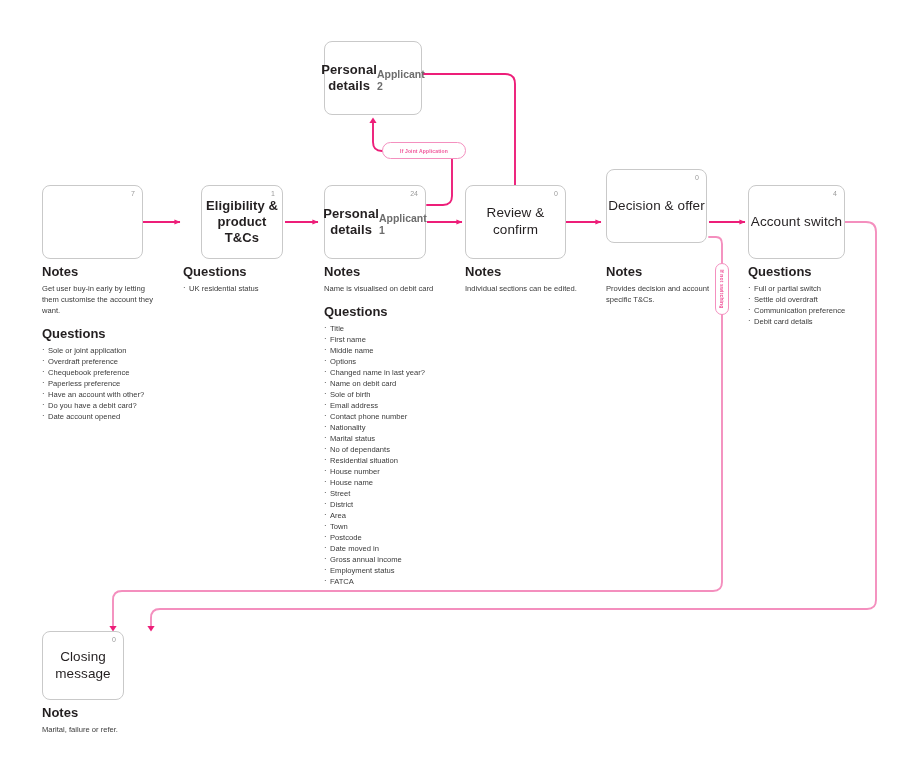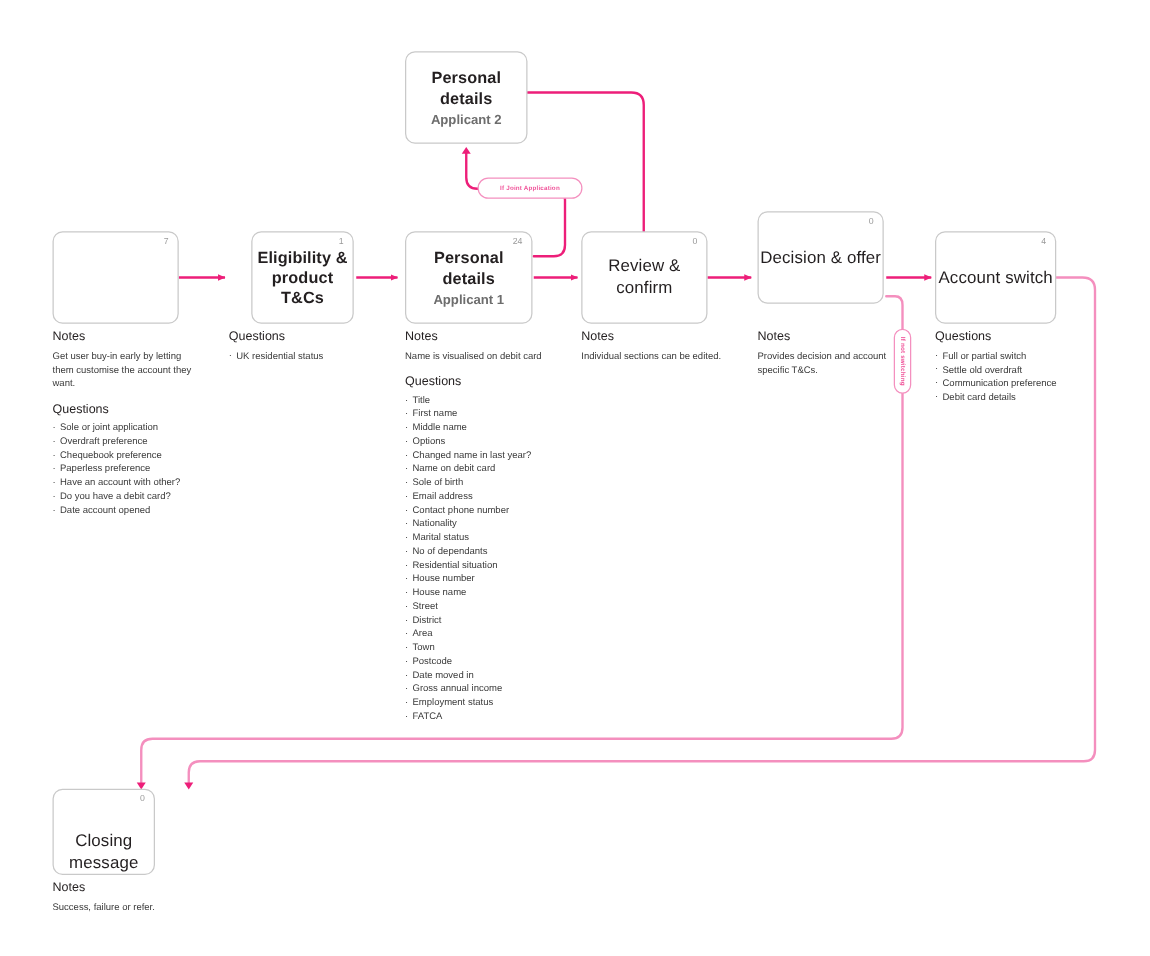--- a/index.html
+++ b/index.html
@@ -27,21 +27,21 @@
     height: 765px;
     pointer-events: none;
   }
   .node {
     position: absolute;
     box-sizing: border-box;
     background: #ffffff;
     border: 1px solid #c9c9c9;
     border-radius: 8px;
     display: flex;
-    flex-direction: column;
+    flex-direction: row;
     align-items: center;
     justify-content: center;
     z-index: 3;
   }
   .node-title {
     font-size: 13px;
     font-weight: 700;
     color: #231f20;
     text-align: center;
     line-height: 1.25;
@@ -65,22 +65,22 @@
     color: #9a9a9a;
     line-height: 1;
     font-weight: 400;
   }
   .meta {
     position: absolute;
     box-sizing: border-box;
     z-index: 2;
   }
   .meta-head {
-    font-size: 10px;
-    font-weight: 400;
+    font-size: 13px;
+    font-weight: 700;
     color: #231f20;
     margin: 0 0 1px 0;
     line-height: 1.45;
   }
   .meta-head.spaced {
     margin-top: 9px;
   }
   .meta-line {
     font-size: 7.6px;
     color: #3a3a3a;
@@ -290,16 +290,16 @@
       <li>Debit card details</li>
     </ul>
   </div>
 
   <div class="node" style="left:42px; top:631px; width:82px; height:69px;justify-content:flex-end;">
     <span class="node-badge">0</span>
     <span class="node-title plain">Closing message</span>
   </div>
   <div class="meta" style="left:42px; top:704px; width:130px;">
     <p class="meta-head">Notes</p>
-    <p class="meta-line">Success, failure or refer.</p>
+    <p class="meta-line">Marital, failure or refer.</p>
   </div>
 
 </div>
 
 </body></html>

